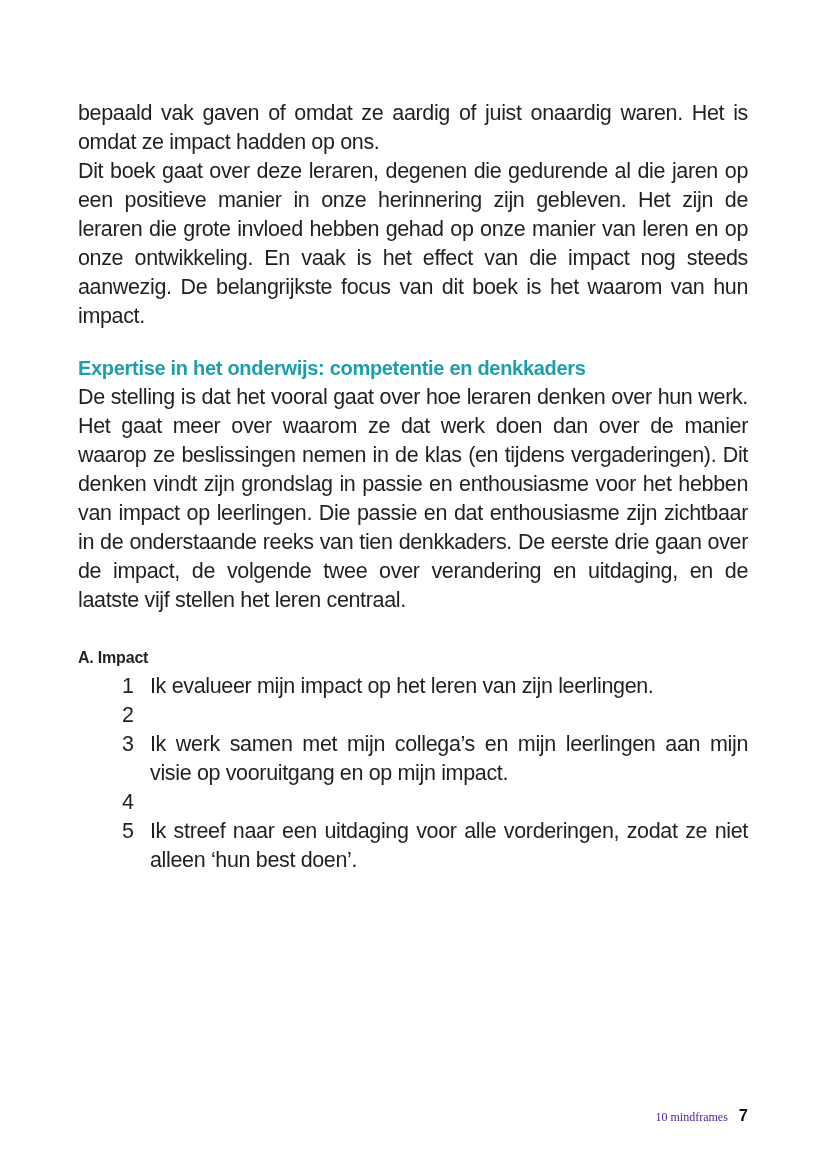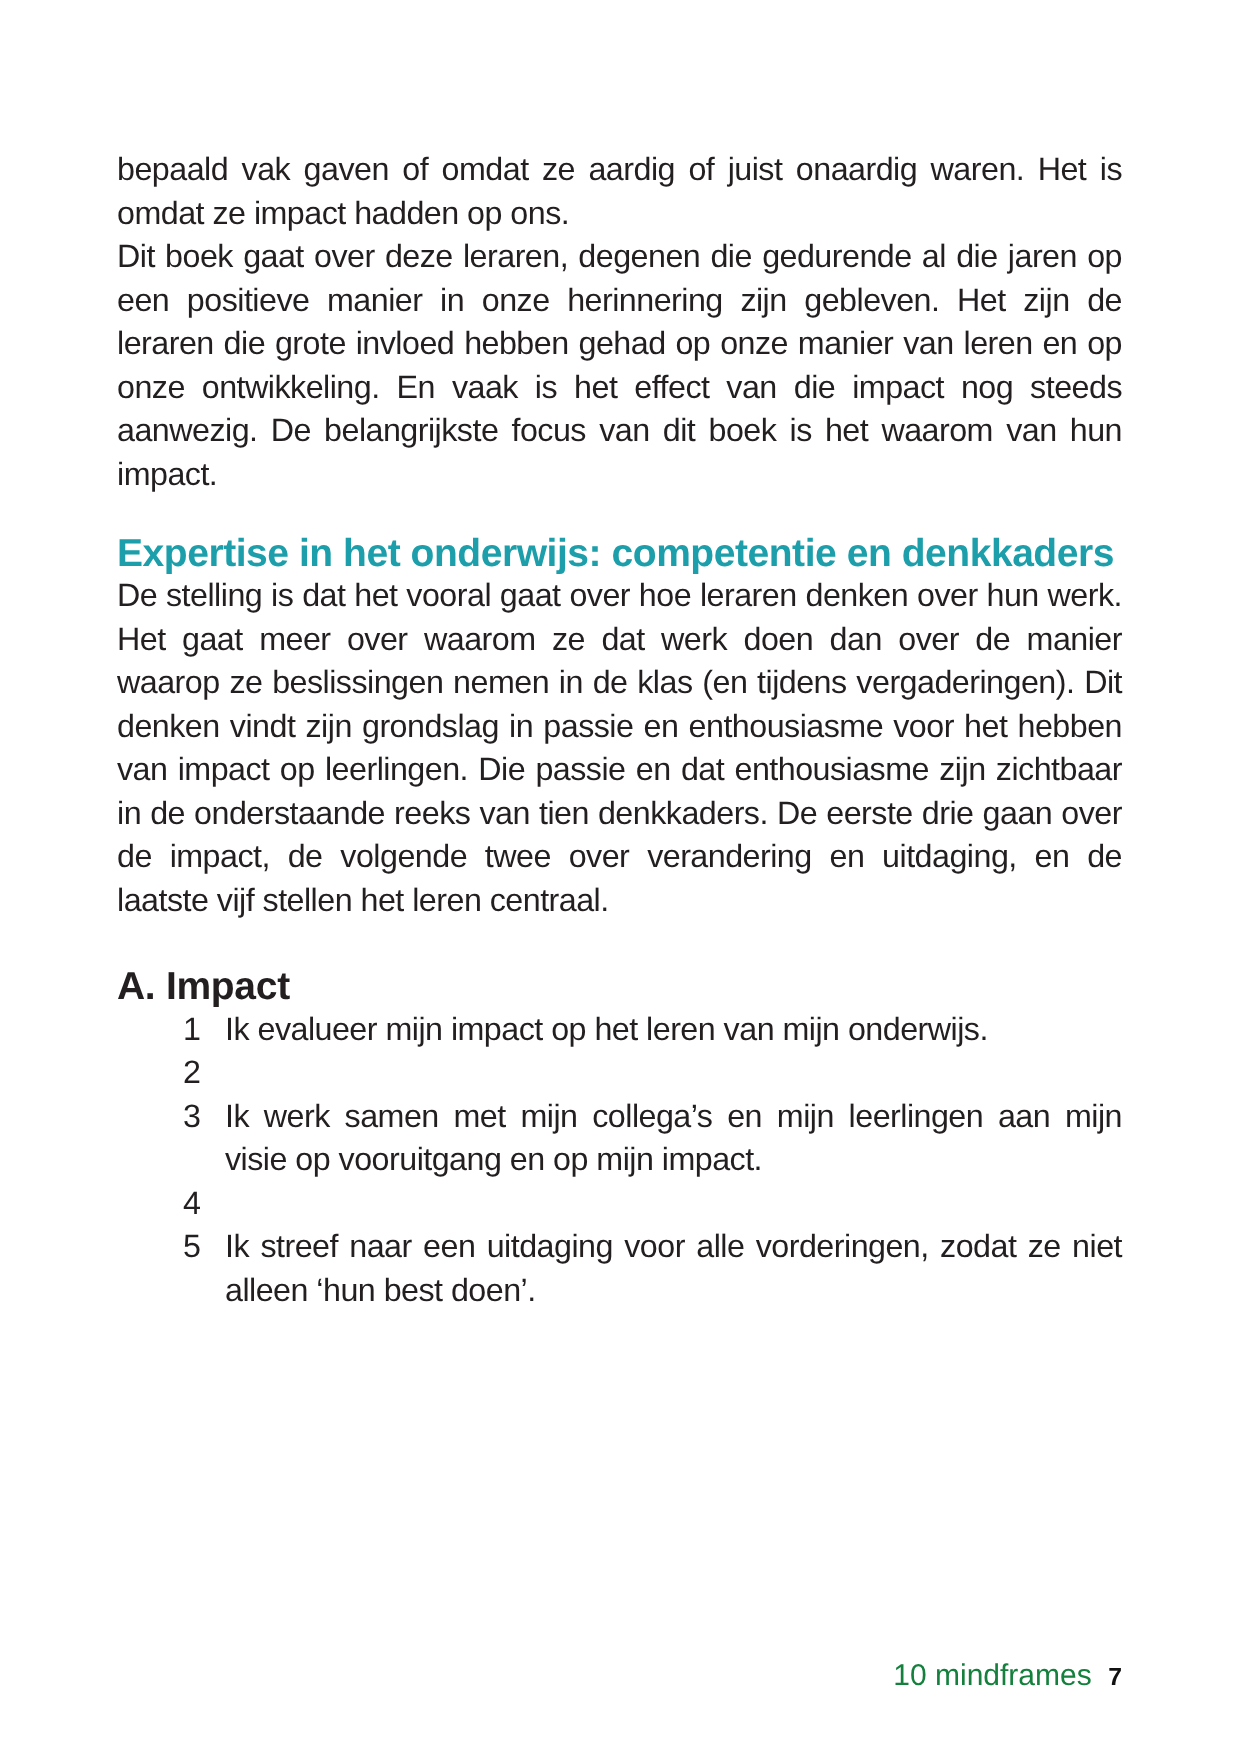--- a/index.html
+++ b/index.html
@@ -27,30 +27,30 @@
   .body-par {
     margin: 0;
     font-size: 21.5px;
     line-height: 29px;
     text-align: justify;
     letter-spacing: -0.35px;
   }
 
   .section-heading {
     margin: 22px 0 0 0;
-    font-size: 26px;
+    font-size: 20px;
     line-height: 30px;
     font-weight: 700;
     letter-spacing: -0.3px;
     color: #1c9faa;
   }
 
   .list-heading {
     margin: 28px 0 0 0;
-    font-size: 26px;
+    font-size: 16px;
     line-height: 29px;
     font-weight: 700;
     letter-spacing: -0.2px;
     color: #231f20;
   }
 
   .numbered-list { margin: 0; }
 
   .list-item {
     display: flex;
@@ -74,23 +74,24 @@
 
   .footer {
     position: absolute;
     top: 1106px;
     right: 79px;
     display: flex;
     align-items: baseline;
   }
 
   .footer-title {
-    color: #15803d;
-    font-size: 20px;
+    color: #4c1d95;
+    font-size: 12px;
     letter-spacing: 0;
+    font-family: Liberation Serif, serif;
   }
 
   .footer-page {
     color: #111111;
     font-weight: 700;
     font-size: 16.5px;
     margin-left: 11px;
   }
 </style>
 </head>
@@ -106,21 +107,21 @@
 
     <h2 class="section-heading">Expertise in het onderwijs: competentie en denkkaders</h2>
 
     <p class="body-par">De stelling is dat het vooral gaat over hoe leraren denken over hun werk. Het gaat meer over waarom ze dat werk doen dan over de manier waarop ze beslissingen nemen in de klas (en tijdens vergaderingen). Dit denken vindt zijn grondslag in passie en enthousiasme voor het hebben van impact op leerlingen. Die passie en dat enthousiasme zijn zichtbaar in de onderstaande reeks van tien denkkaders. De eerste drie gaan over de impact, de volgende twee over verandering en uitdaging, en de laatste vijf stellen het leren centraal.</p>
 
     <h3 class="list-heading">A. Impact</h3>
 
     <div class="numbered-list">
       <div class="list-item">
         <span class="item-number">1</span>
-        <span class="item-text">Ik evalueer mijn impact op het leren van mijn onderwijs.</span>
+        <span class="item-text">Ik evalueer mijn impact op het leren van zijn leerlingen.</span>
       </div>
       <div class="list-item">
         <span class="item-number">2</span>
       </div>
       <div class="list-item">
         <span class="item-number">3</span>
         <span class="item-text">Ik werk samen met mijn collega’s en mijn leerlingen aan mijn visie op vooruitgang en op mijn impact.</span>
       </div>
     </div>
 

